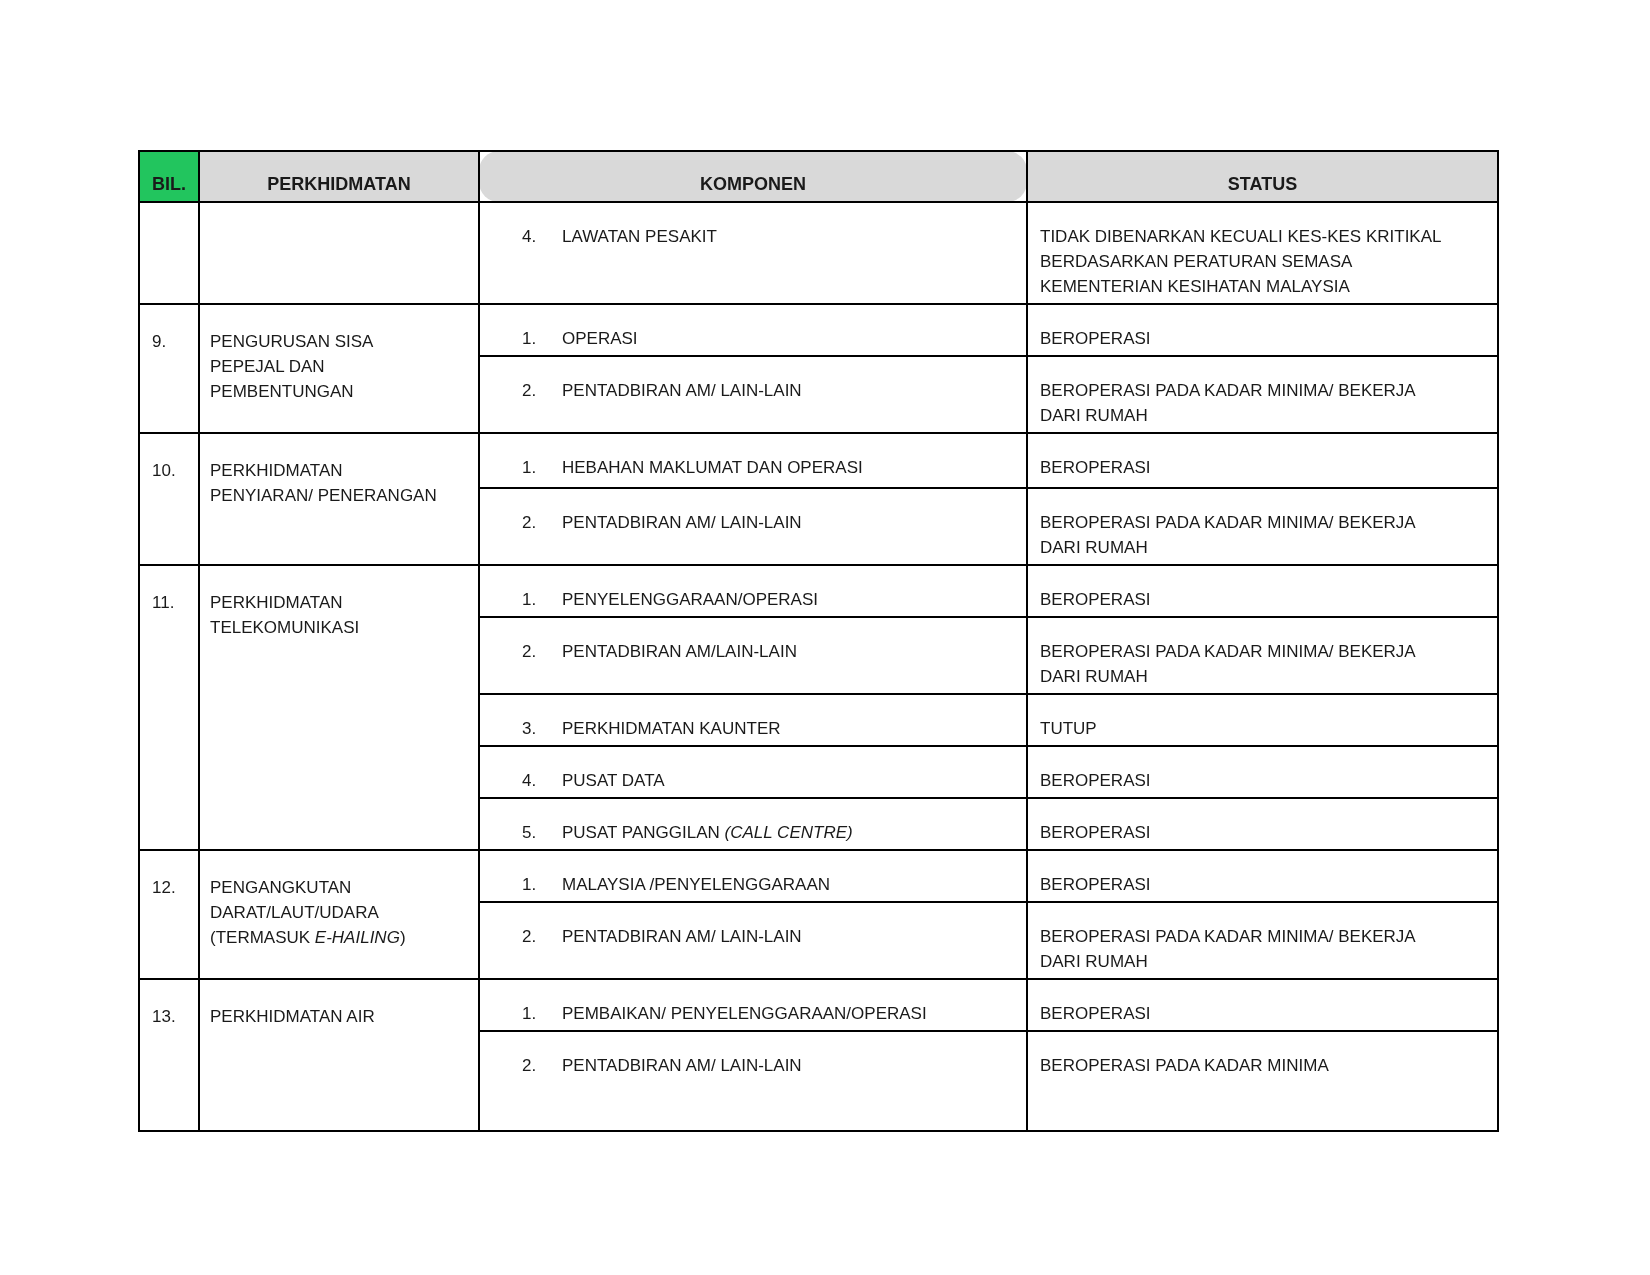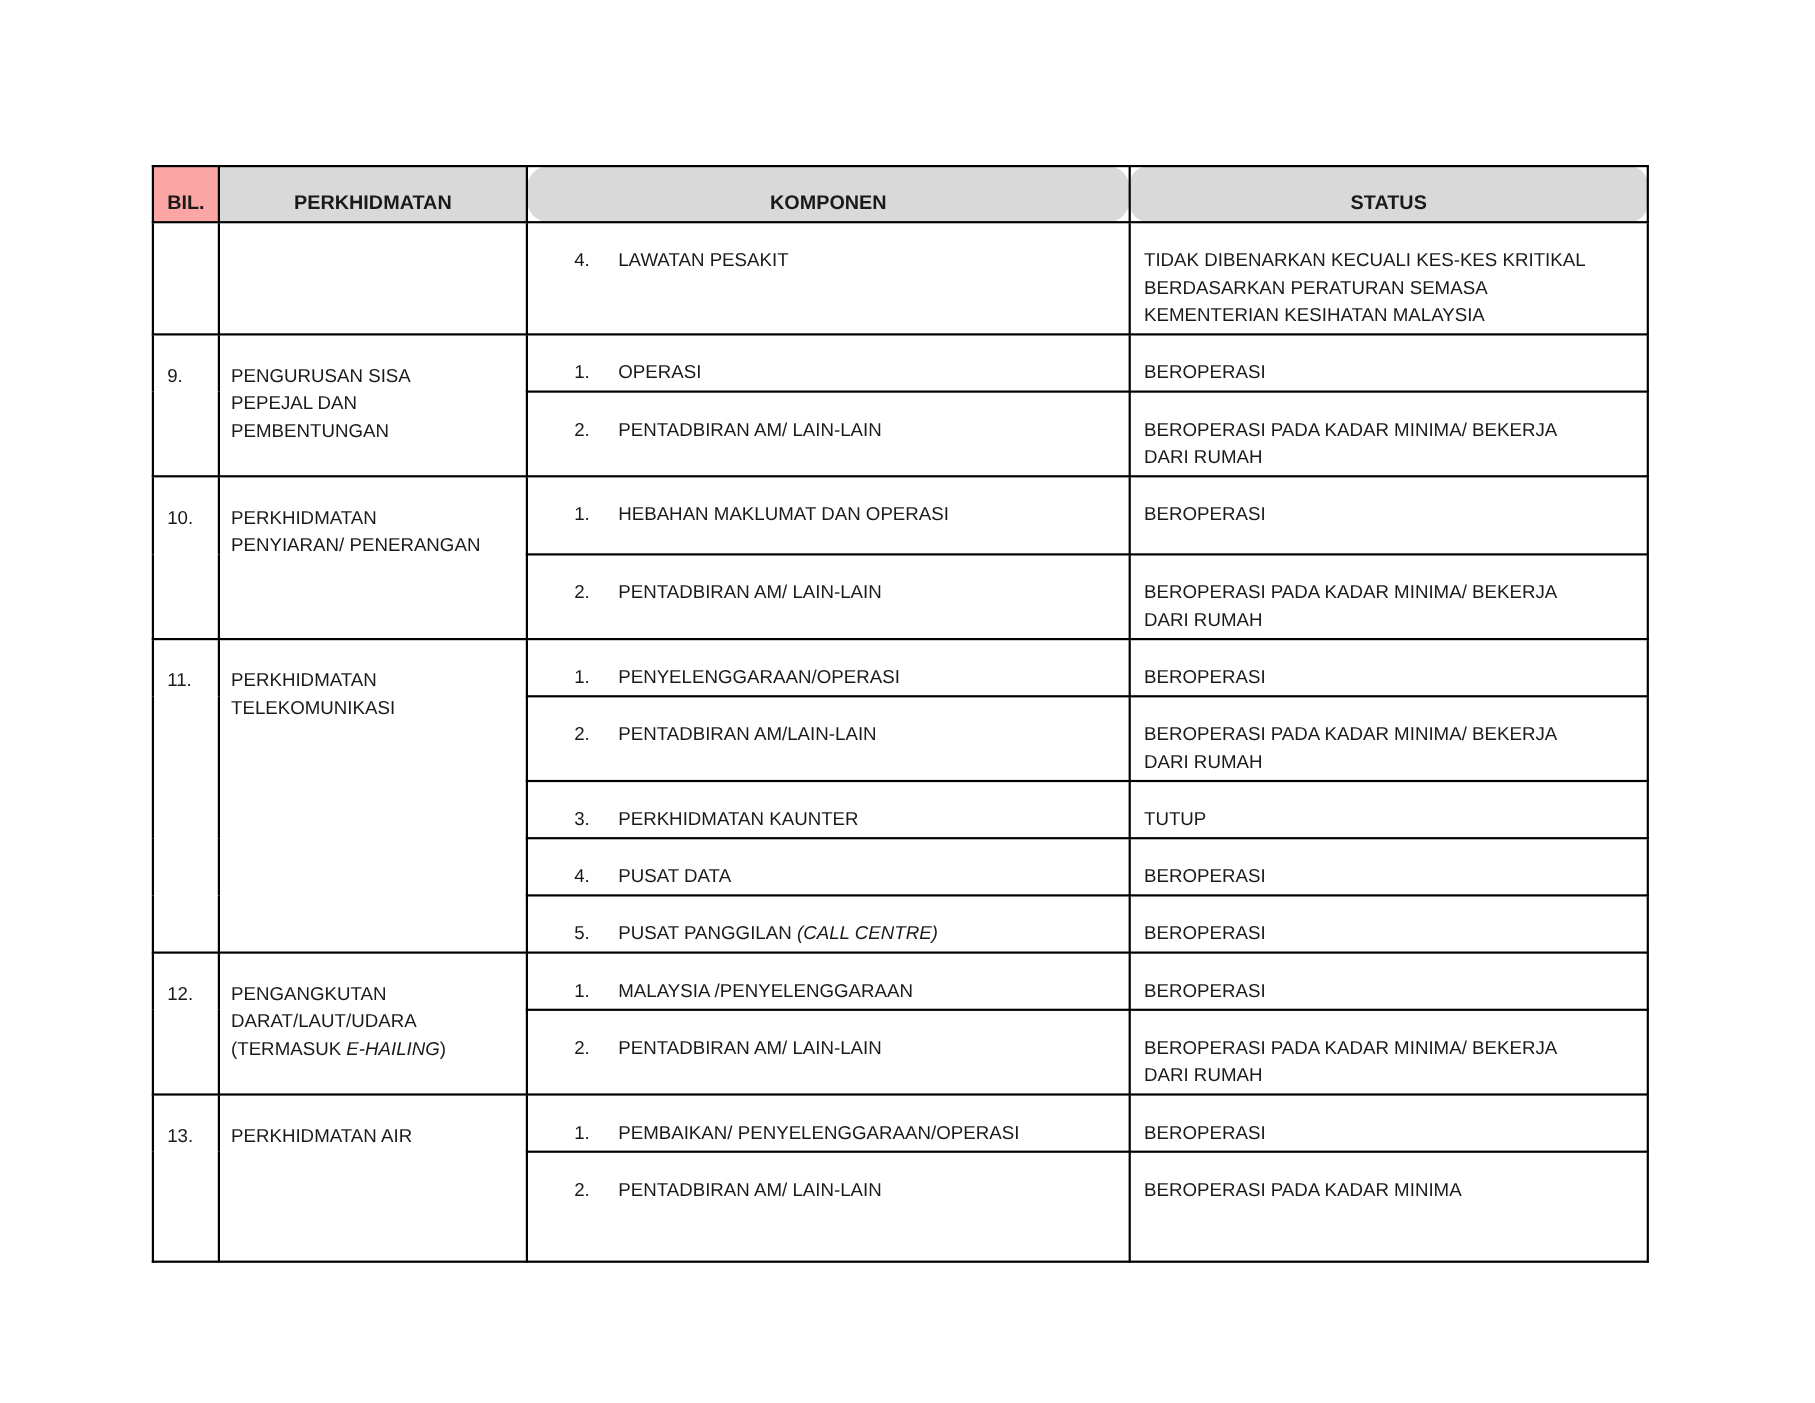--- a/index.html
+++ b/index.html
@@ -75,24 +75,24 @@
   <table class="svc">
     <colgroup>
       <col style="width:60px">
       <col style="width:280px">
       <col style="width:548px">
       <col style="width:471px">
     </colgroup>
 
     <tbody>
         <tr style="height:49px">
-      <th style="background: #fca5a5;">BIL.</th>
+      <th style="background: #22c55e;">BIL.</th>
       <th style="background: rgb(217, 217, 217);">PERKHIDMATAN</th>
       <th style="background: rgb(217, 217, 217); border-radius: 20px;">KOMPONEN</th>
-      <th style="background: rgb(217, 217, 217); border-radius: 17px;">STATUS</th>
+      <th style="background: rgb(217, 217, 217);">STATUS</th>
     </tr>
 
     <tr style="height:102px">
       <td class="bil-cell"></td>
       <td class="perk-cell">
             <div class="pre-line"></div>
           </td>
       <td class="komp-cell">
         <div class="komp">
               <span class="knum">4.</span>
@@ -129,21 +129,21 @@
               <span class="knum">2.</span>
               <span>PENTADBIRAN AM/ LAIN-LAIN</span>
             </div>
       </td>
       <td class="status-cell">
             <div class="pre-line">BEROPERASI PADA KADAR MINIMA/ BEKERJA
 DARI RUMAH</div>
           </td>
     </tr>
 
-    <tr style="height:71px">
+    <tr style="height:55px">
       <td class="bil-cell" rowspan="2">10.</td>
       <td class="perk-cell" rowspan="2">
             <div class="pre-line">PERKHIDMATAN
 PENYIARAN/ PENERANGAN</div>
           </td>
       <td class="komp-cell">
         <div class="komp">
               <span class="knum">1.</span>
               <span>HEBAHAN MAKLUMAT DAN OPERASI</span>
             </div>

